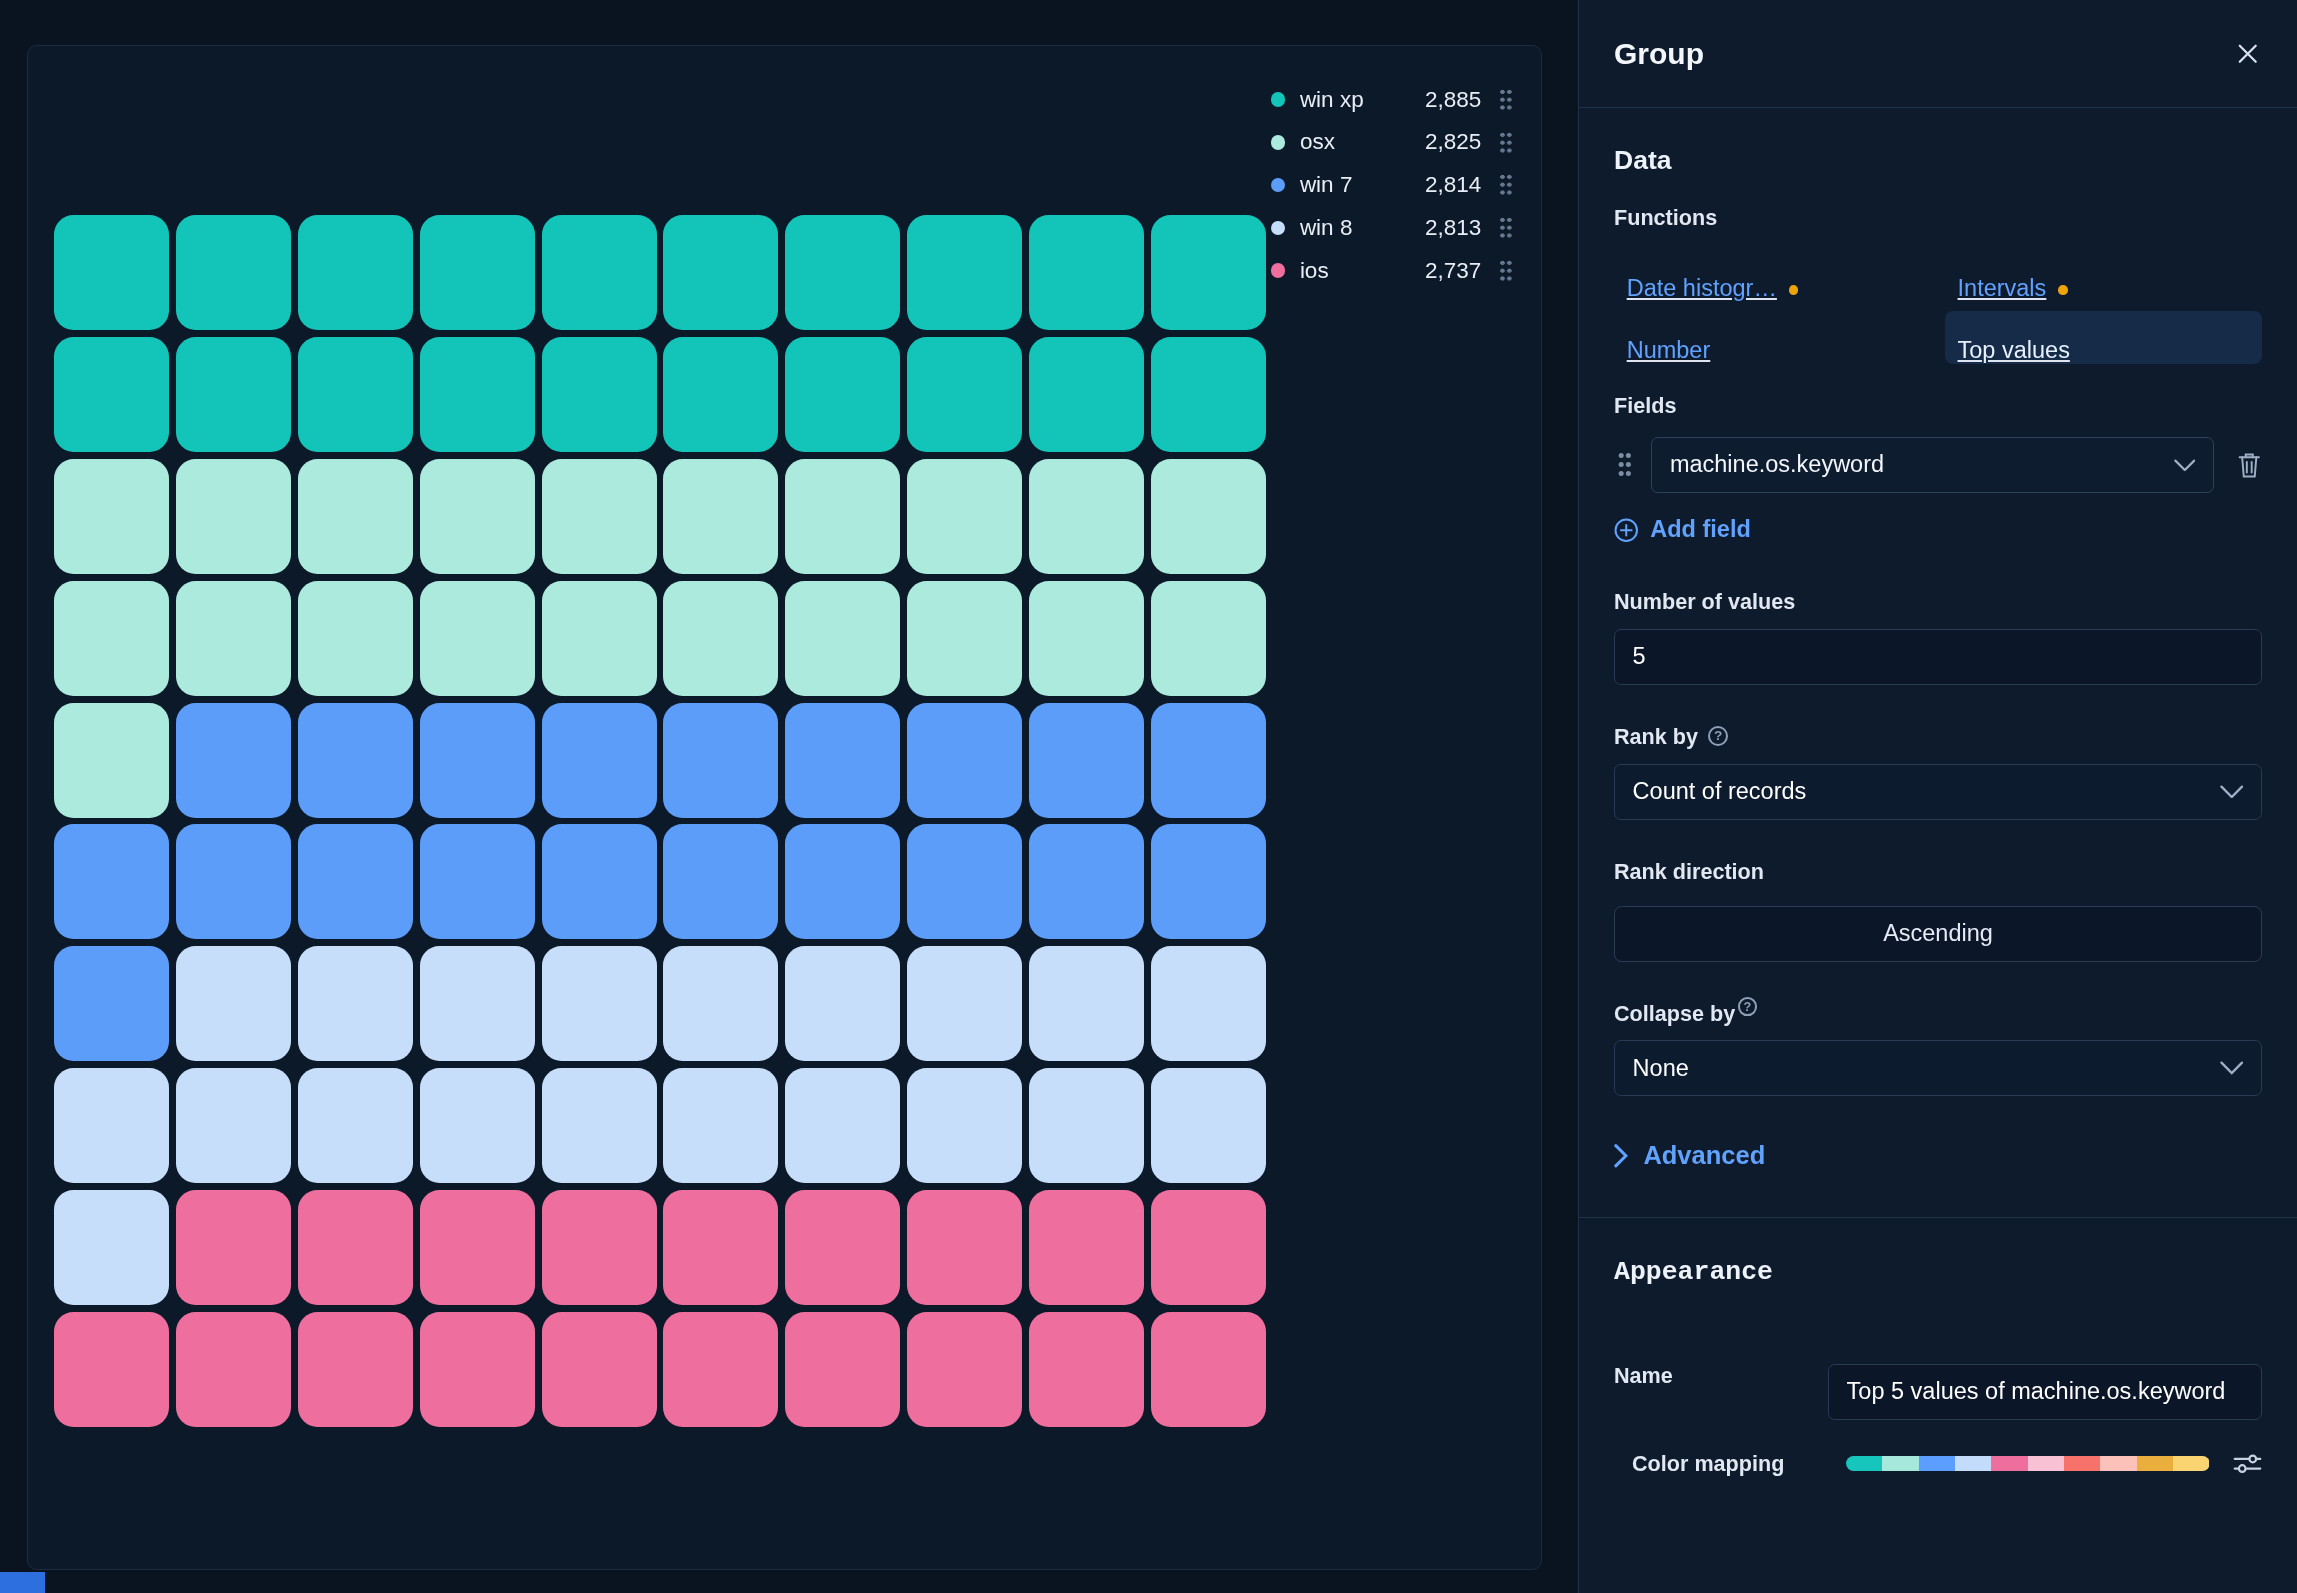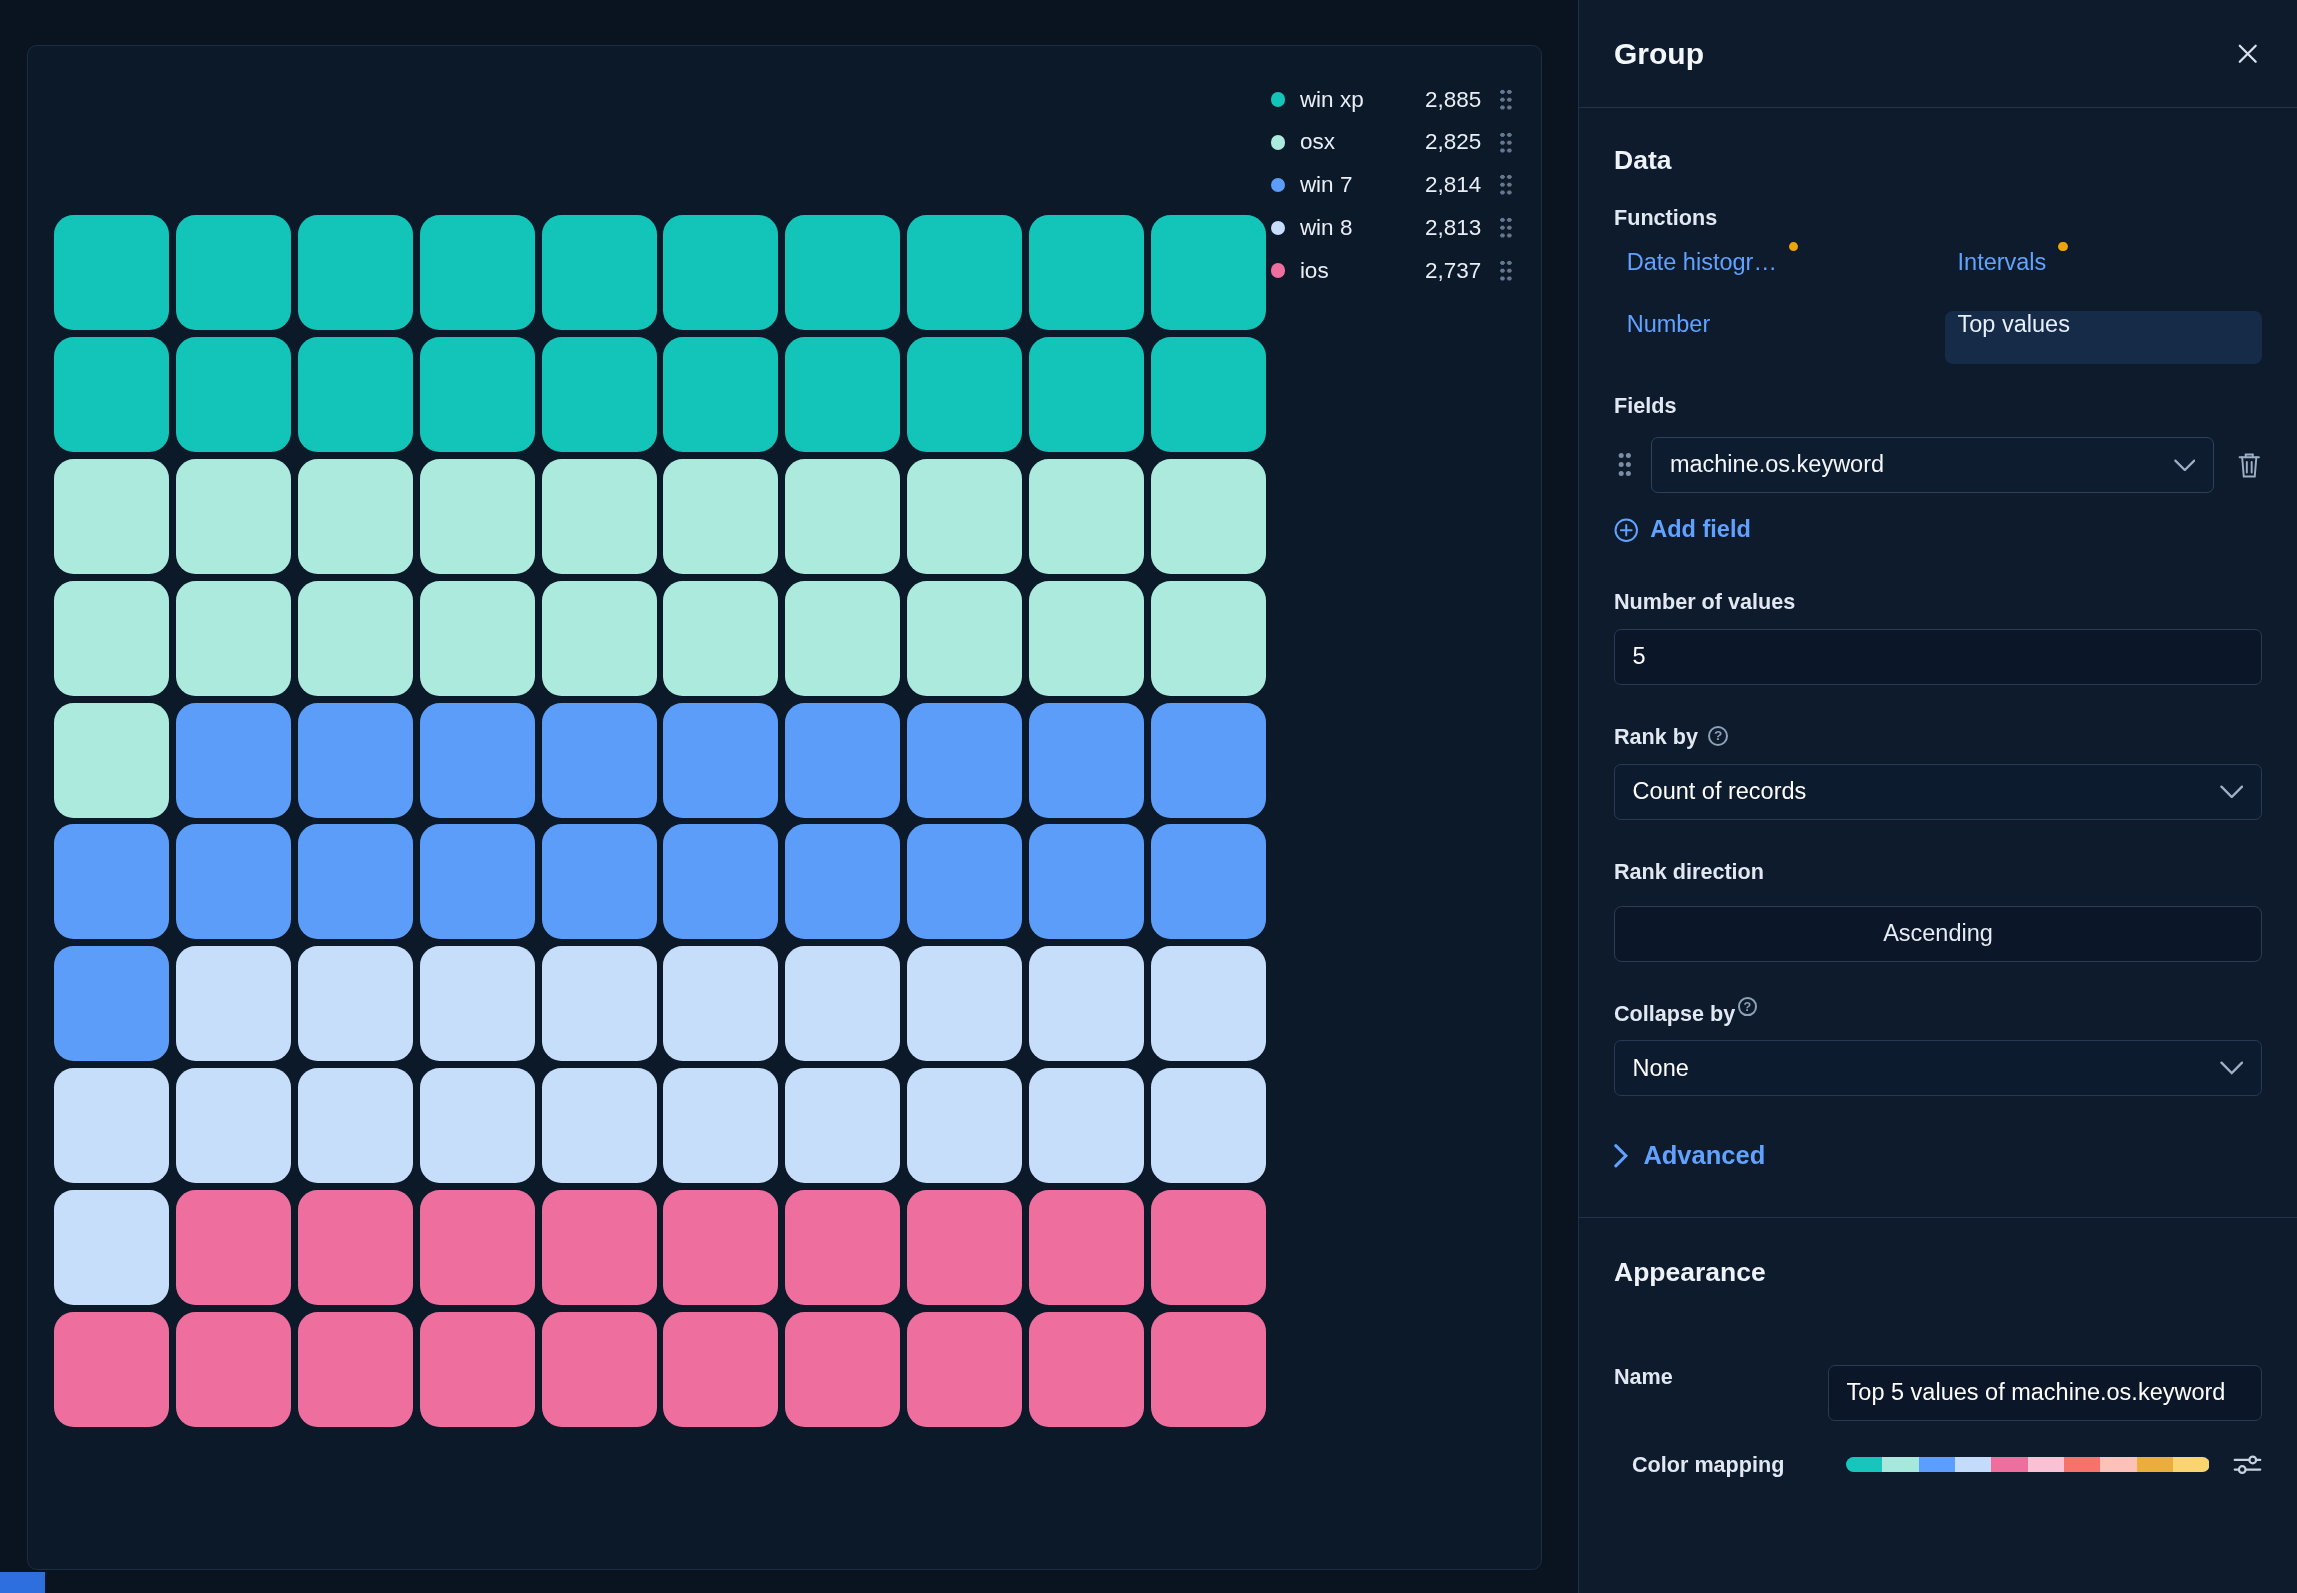--- a/index.html
+++ b/index.html
@@ -77,22 +77,22 @@
     font-size: 21.6px; font-weight: 600; color: #e2e8f2;
   }
 
   .fn-grid {
     margin-top: 17.6px;
     display: grid; grid-template-columns: 1fr 1fr;
     column-gap: 13.7px; row-gap: 9.8px;
   }
   .fn-cell {
     height: 53px; border-radius: 7.8px;
-    display: flex; align-items: flex-start;
-    padding: 0 12.7px; cursor: pointer;
+    display: flex; align-items: flex-end;
+    padding: 0 12.7px; cursor: pointer; text-decoration: underline;
   }
   .fn-cell .fn-link { font-size: 23.5px; color: #61a2ff; font-weight: 500; }
   .fn-cell.selected { background: #152b47; }
   .fn-cell.selected .fn-link { color: #e7f0fe; font-weight: 400; }
   .warn-dot {
     width: 9.8px; height: 9.8px; border-radius: 50%;
     background: #eda407; margin-left: 11.8px; transform: translateY(-6.9px);
   }
 
   .field-row { margin-top: 17.6px; display: flex; align-items: center; }
@@ -140,21 +140,21 @@
     background: #97a6bd; color: #0b1628; font-weight: 600; border-radius: 6.9px;
   }
 
   .advanced {
     margin-top: 45px; display: inline-flex; align-items: center; gap: 15.7px;
     color: #61a2ff; font-size: 25.5px; font-weight: 700; cursor: pointer;
   }
 
   .divider-full { margin: 45px -35px 0 -35px; border-top: 1px solid #223349; }
 
-  .appear-h { margin-top: 39px; }
+  .appear-h { margin-top: 39px; font-family: Liberation Mono, monospace; }
   .kv-row { margin-top: 45px; display: flex; align-items: center; }
   .kv-row .form-label { width: 214px; flex: 0 0 auto; }
   .kv-row .text-input { flex: 1; white-space: nowrap; overflow: hidden; }
 
   .colormap-row { margin-top: 31px; margin-left: 18px; }
   .color-bar {
     flex: 1; height: 15.7px; border-radius: 7.8px; overflow: hidden;
     display: flex; margin-right: 23.5px;
   }
   .color-bar .seg { flex: 1; }

